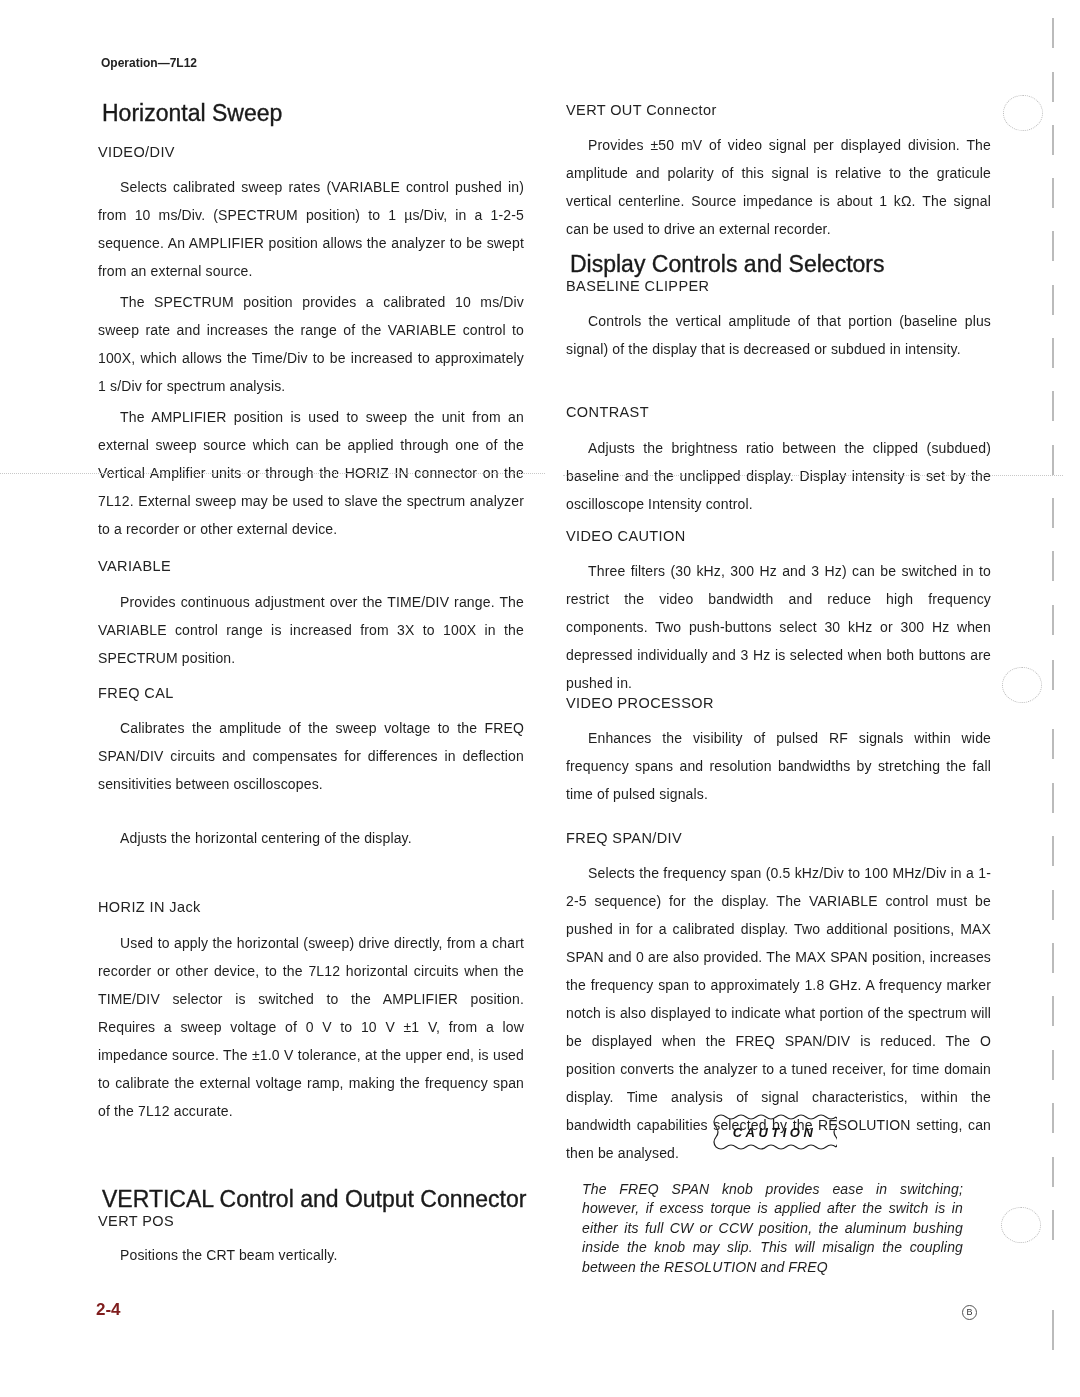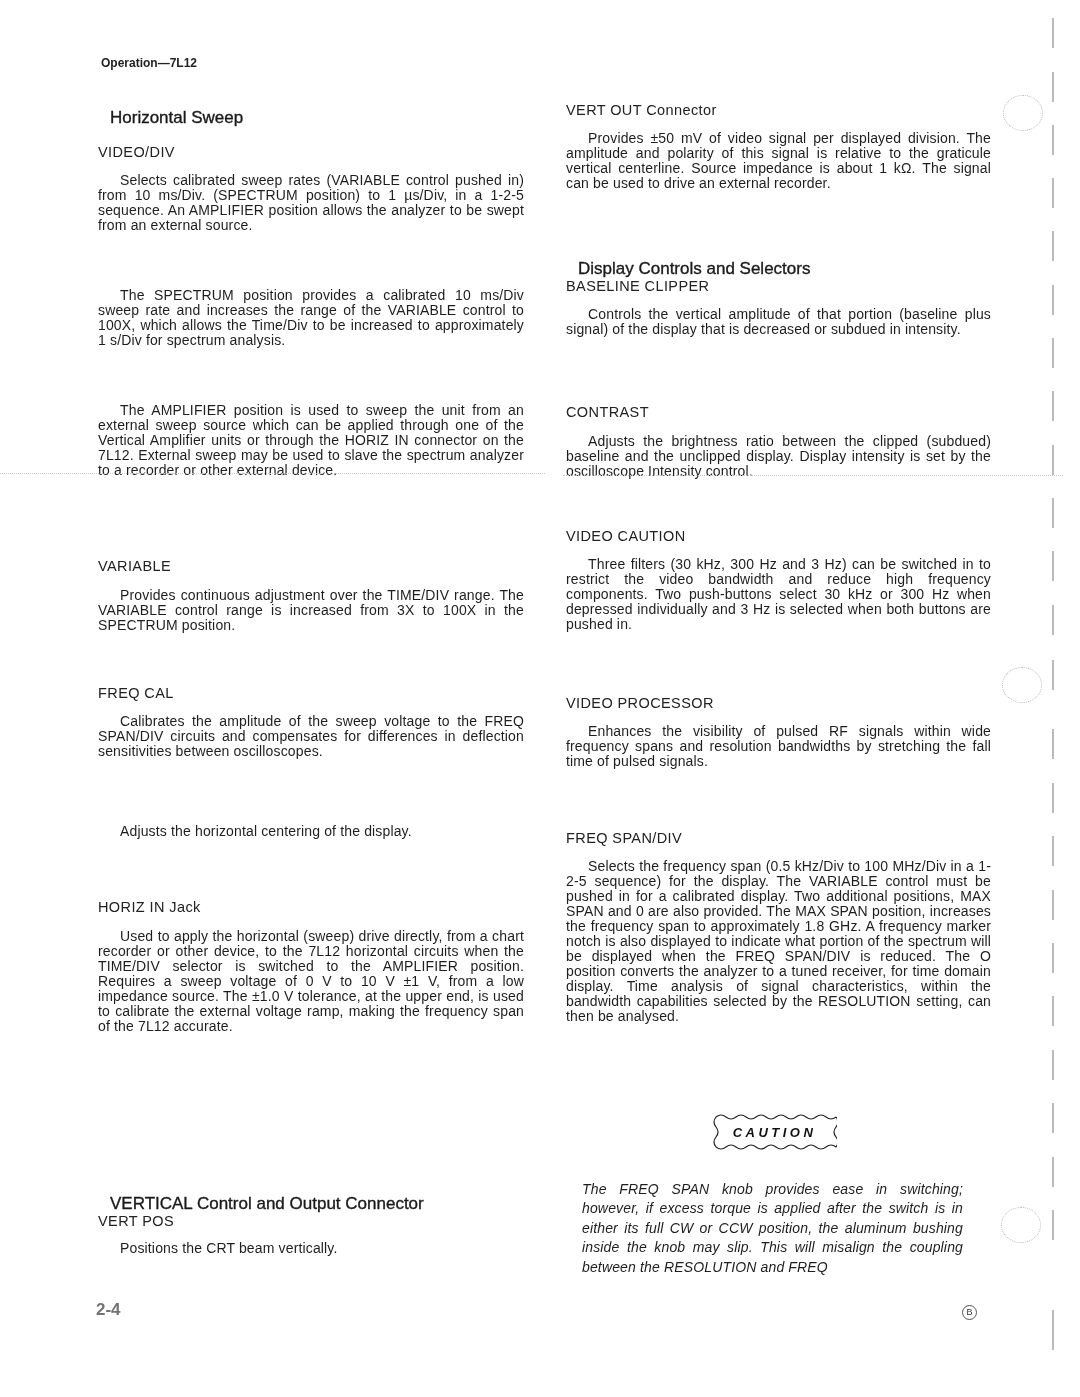--- a/index.html
+++ b/index.html
@@ -10,28 +10,28 @@
   }
   .page-header {
     position: absolute; left: 101px; top: 56px;
     font-size: 12px; font-weight: bold; color: #222;
   }
   .col { position: absolute; }
   .col-left { left: 98px; top: 96px; width: 426px; }
   .col-right { left: 566px; top: 102px; width: 425px; }
 
   .sec-title {
-    font-size: 17px; color: #1a1a1a; margin: 12px; font-weight: normal;
+    font-size: 23px; color: #1a1a1a; margin: 4px; font-weight: normal;
     -webkit-text-stroke: 0.35px #1a1a1a;
   }
   .sub-title {
     font-size: 14.5px; color: #222; margin: 0; letter-spacing: 0.4px;
   }
   .para {
-    font-size: 14px; line-height: 15px; color: #1e1e1e; margin: 0;
+    font-size: 14px; line-height: 28px; color: #1e1e1e; margin: 0;
     text-align: justify; text-indent: 22px; letter-spacing: 0.15px;
   }
   .item { position: absolute; left: 0; width: 100%; }
 
   .caution-box {
     position: absolute; left: 712px; top: 1113px; width: 125px; height: 38px;
   }
   .caution-box svg { position: absolute; left: 0; top: 0; }
   .caution-label {
     position: absolute; left: 0; top: 0; width: 125px; height: 38px;
@@ -39,21 +39,21 @@
     font-size: 13px; font-weight: bold; font-style: italic;
     letter-spacing: 3.5px; color: #111;
   }
   .caution-text {
     position: absolute; left: 582px; top: 1166px; width: 381px;
     font-size: 14px; line-height: 19.4px; font-style: italic; color: #1e1e1e;
     text-align: justify; letter-spacing: 0.15px;
   }
   .page-number {
     position: absolute; left: 96px; top: 1300px;
-    font-size: 17px; font-weight: bold; color: #737373;
+    font-size: 17px; font-weight: bold; color: #7f1d1d;
   }
   .rev-mark {
     position: absolute; left: 962px; top: 1305px; width: 13px; height: 13px;
     border: 1px solid #555; border-radius: 50%;
     font-size: 9px; line-height: 13px; text-align: center; color: #333;
   }
   .binding-mark {
     position: absolute; left: 1052px; width: 2px; background: #bbb;
   }
   .punch-hole {

